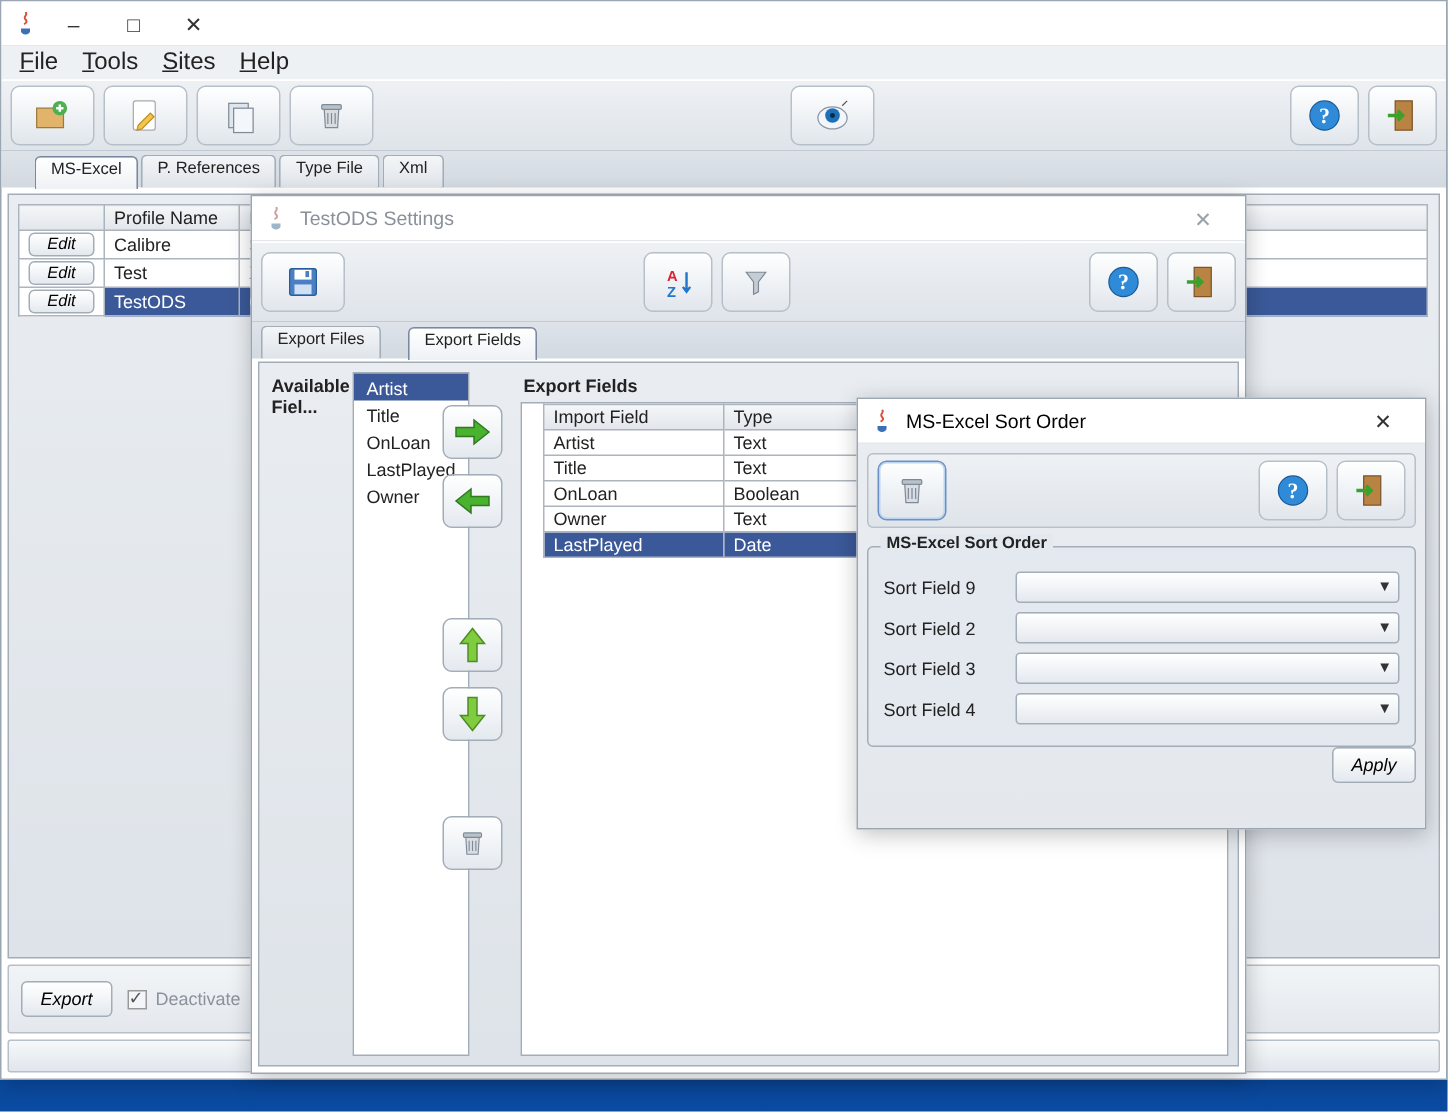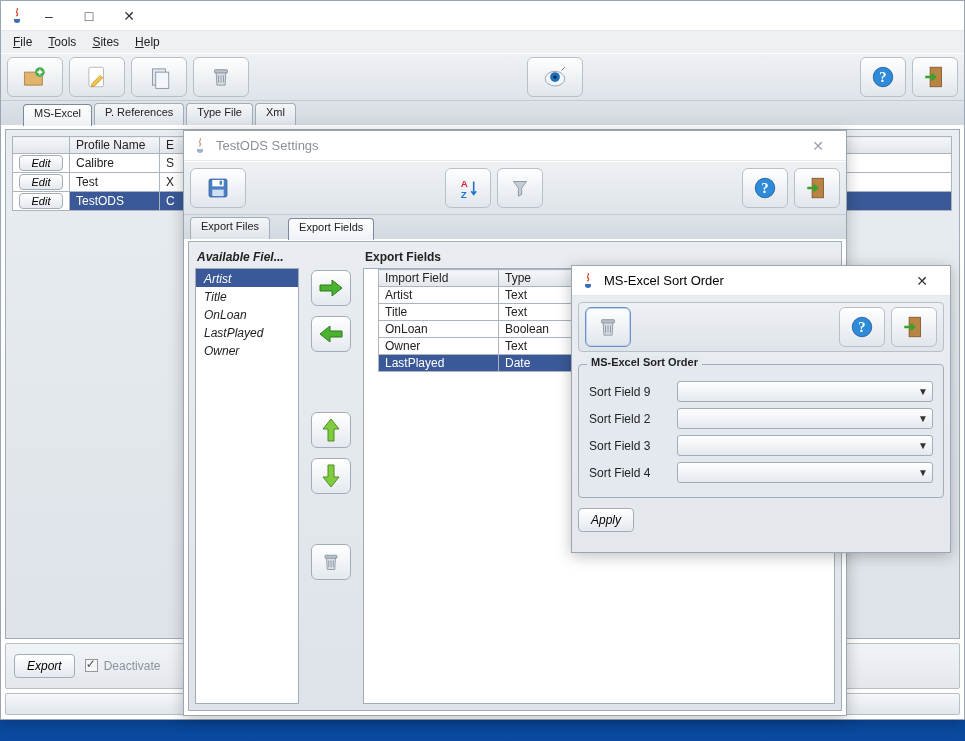--- a/index.html
+++ b/index.html
@@ -13,21 +13,21 @@
   .titlebar.inactive { color:#8a9099; }
   .titlebar .title-text { flex:1; font-size:13px; padding-left:4px; }
   .winbtn { width:40px; height:30px; display:inline-flex; align-items:center; justify-content:center; color:#333; font-size:14px; }
 
   .java-icon { width:16px;height:16px;display:inline-flex;align-items:center;justify-content:center;color:#2b6cb0;font-weight:bold;font-size:14px;margin-right:4px; }
 
   
   .app-surface { background:linear-gradient(#e9edf1,#e4e8ed); }
 
   
-  .menubar { height:22px; display:flex; align-items:center; padding:0 6px; gap:4px; background:#eef1f4; font-size:12px; }
+  .menubar { height:22px; display:flex; align-items:center; padding:0 6px; gap:4px; background:#eef1f4; font-size:16px; }
   .menubar span { padding:2px 6px; }
   .menubar span u { text-decoration:underline; }
 
   
   .toolbar { height:48px; display:flex; align-items:center; padding:4px 6px; gap:6px; background:linear-gradient(#eef1f4,#dfe4ea); border-top:1px solid #fff; border-bottom:1px solid #c4cad1; }
   .toolbar .spacer { flex:1; }
   .tbtn { width:56px; height:40px; border:1px solid #b7bfc8; border-radius:6px; background:linear-gradient(#feffff,#e1e6ec); display:flex; align-items:center; justify-content:center; box-shadow:inset 0 1px 0 #fff; cursor:pointer; position:relative; }
   .tbtn.small { width:46px; height:40px; }
   .tbtn svg { width:26px; height:26px; }
 
@@ -173,29 +173,29 @@
         <td style="background:#fff!important"><button class="btn" style="height:16px;padding:0 8px;font-size:11px;width:44px">Edit</button></td>
         <td>TestODS</td>
         <td>C</td>
       </tr>
     </tbody>
       </table>
   </div>
 
   <div class="bottombar">
     <button class="btn">Export</button>
-    <span style="display:flex;align-items:flex-start;color:#8b929b;">
+    <span style="display:flex;align-items:center;color:#8b929b;">
       <span class="checkbox checked"></span>
       <span>Deactivate</span>
     </span>
   </div>
   <div class="statusstrip"></div>
 </div>
 
-<div class="window" style="left:183px; top:130px; width:664px; height:586px;">
+<div class="window" style="left:167px; top:130px; width:664px; height:586px;">
   <div class="titlebar inactive">
     <span class="java-icon">
       <svg viewBox="0 0 16 16">
           <path d="M5 13c0 1 1.5 2 3 2s3-1 3-2v-2H5v2z" fill="#9fb5c8"></path>
           <path d="M8 0c2 2-2 3 0 5 2 2-1 3-1 3" stroke="#c7a39b" fill="none" stroke-width="1.3"></path>
         </svg>
     </span>
     <span class="title-text">TestODS Settings</span>
     <div class="winbtn" style="color:#9aa1a9;">✕</div>
   </div>
@@ -237,21 +237,21 @@
     </div>
   </div>
 
   <div class="tabstrip">
     <div class="tab">Export Files</div>
     <div class="tab active">Export Fields</div>
   </div>
 
   <div class="tabbody" style="position:absolute;left:4px;right:4px;top:110px;bottom:4px; display:flex; gap:8px;">
 
-    <div style="width:104px; display:flex; flex-direction:column;font-style:italic;">
+    <div style="width:104px; display:flex; flex-direction:row;">
       <span class="section-label">Available Fiel...</span>
       <div class="listbox" style="flex:1;">
         <div class="li sel">Artist</div>
         <div class="li">Title</div>
         <div class="li">OnLoan</div>
         <div class="li">LastPlayed</div>
         <div class="li">Owner</div>
       </div>
     </div>
 
@@ -380,17 +380,17 @@
           </div>
       </div>
       <div class="formrow">
         <label>Sort Field 4</label>
         <div class="select">
             <span class="caret">▼</span>
           </div>
       </div>
     </div>
 
-    <div style="display:flex;justify-content:flex-start;margin-top:10px;">
+    <div style="display:flex;justify-content:flex-end;">
       <button class="btn">Apply</button>
     </div>
   </div>
 </div>
 
 </body></html>

